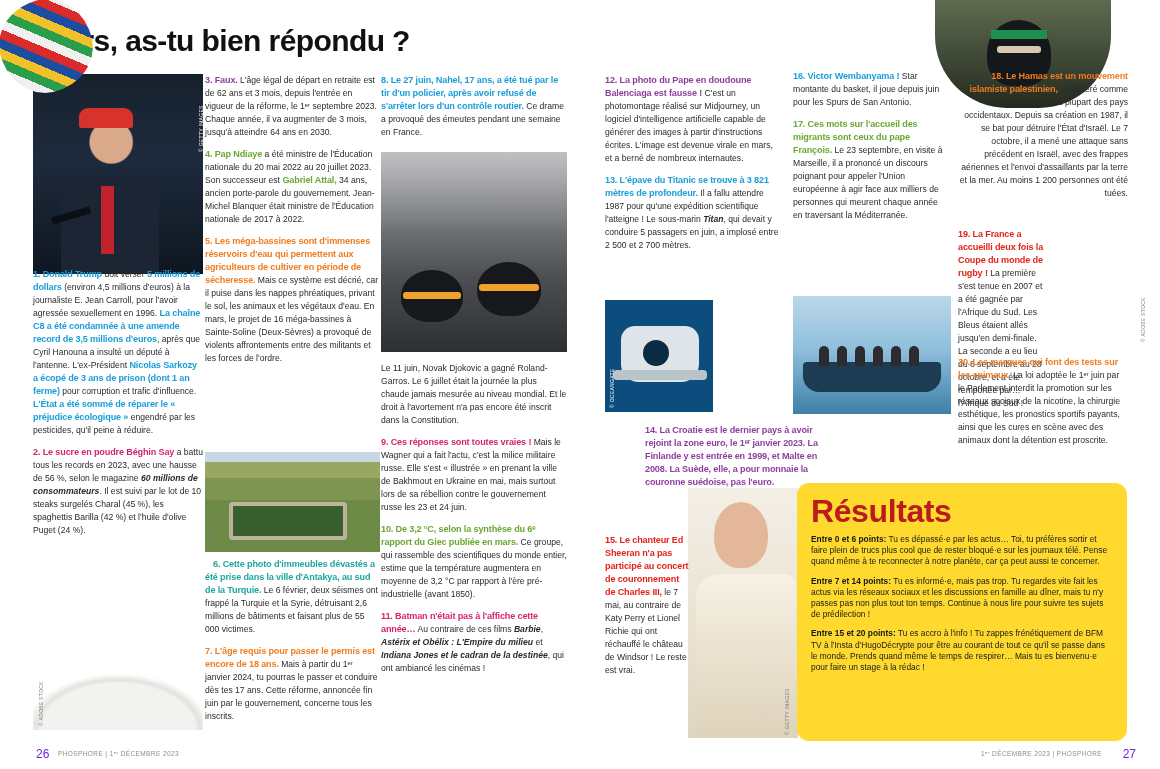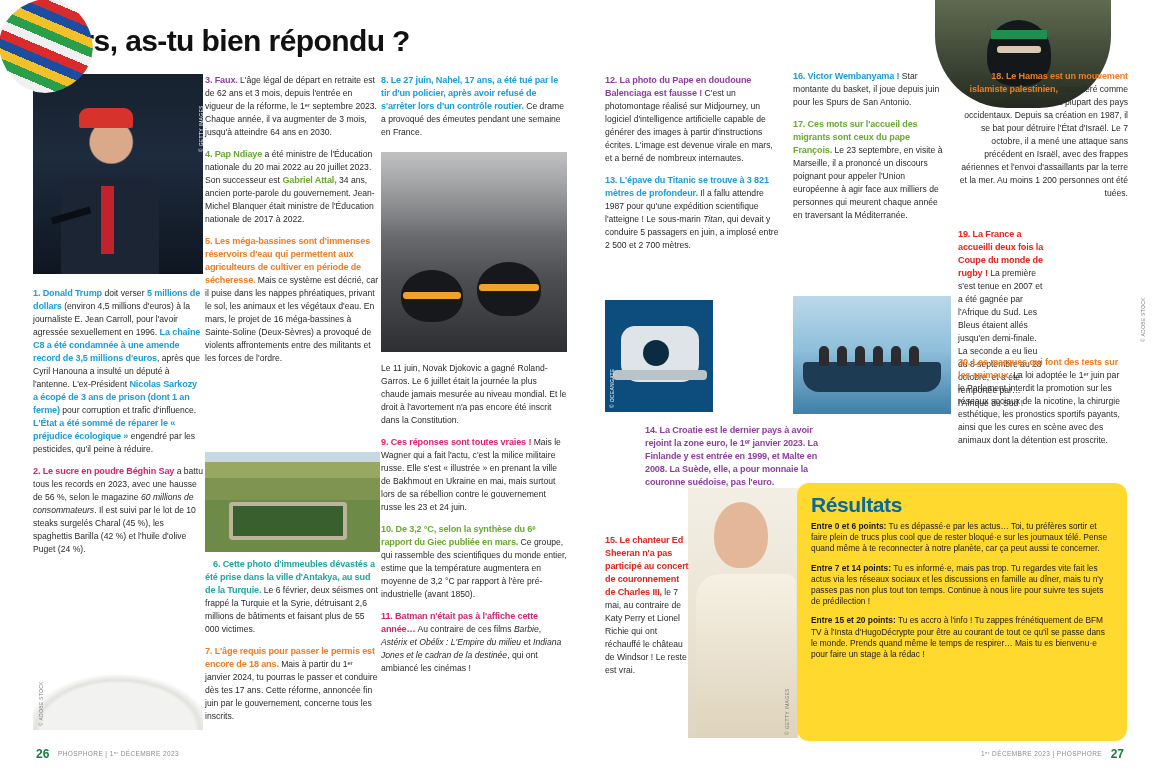--- a/index.html
+++ b/index.html
@@ -33,21 +33,21 @@
     line-height: 13px;
     color: #2a2a2a;
     text-align: left;
   }
   .col p { margin: 0 0 9px 0; }
   .lead {
     font-weight: bold;
     font-size: 9.1px;
     letter-spacing: -0.15px;
   }
-  .it { font-style: italic; }
+  .it { font-style: italic; font-weight: bold; }
 
   
   .c-blue    { color: #1a9dd9; text-align: center; }
   .c-purple  { color: #8e3f9e; }
   .c-green   { color: #6aa832; }
   .c-orange  { color: #ef7d22; }
   .c-red     { color: #e2231a; }
   .c-magenta { color: #d6246e; }
   .c-teal    { color: #1fa5a0; margin-left: 8px; }
 
@@ -204,47 +204,47 @@
   .results {
     position: absolute;
     left: 797px; top: 483px;
     width: 330px; height: 258px;
     background: #ffd92e;
     border-radius: 12px;
     padding: 10px 14px 8px 14px;
   }
   .results h2 {
     margin: 0 0 4px 0;
-    font-size: 21px;
+    font-size: 32px;
     font-weight: bold;
-    color: #0369a1;
+    color: #b91c1c;
     letter-spacing: -0.4px;
   }
   .results p {
     margin: 0 0 8px 0;
     font-size: 8.4px;
     line-height: 11.2px;
     color: #1a1a1a;
   }
   .results .intro { font-weight: bold; }
   .results b { font-weight: bold; margin-top: 11px; }
 
   
   .footer-left, .footer-right {
     position: absolute; bottom: 12px;
     font-size: 6.5px; color: #8d8d8d; letter-spacing: 0.4px;
   }
   .footer-left { left: 36px; }
   .footer-right { right: 36px; }
   .pgnum {
     position: absolute; bottom: 8px;
-    font-size: 12px; font-weight: bold; color: #15803d;
+    font-size: 12px; font-weight: normal; color: #6d28d9;
   }
   .pg-l { left: 36px; }
-  .pg-r { right: 36px; }
+  .pg-r { right: 24px; }
 
   
   .vcredit {
     position: absolute;
     font-size: 5px; color: #7c7c7c; letter-spacing: .3px;
     transform: rotate(-90deg); transform-origin: 0 0; white-space: nowrap;
   }
   .vcredit.white { color: #ffffff; }
 </style>
 </head>
@@ -307,21 +307,21 @@
   <div class="img ph-hamas">
     <div class="hood"></div>
     <div class="band"></div>
     <div class="eyes"></div>
   </div>
   <div class="vcredit white" style="left:918px; top:72px;">© AFP</div>
 
   <div class="ph-rugby"></div>
   <div class="vcredit" style="left:1140px; top:342px;">© ADOBE STOCK</div>
 
-  <div class="col" style="left:33px; top:287px; width:170px;">
+  <div class="col" style="left:33px; top:268px; width:170px;">
     <p>
       <span class="lead c-blue">1. Donald Trump</span>
       <span> doit verser
       <span class="lead c-blue">5 millions de dollars</span> (environ
       4,5 millions d'euros) à la journaliste E. Jean Carroll, pour l'avoir agressée
       sexuellement en 1996. <span class="lead c-blue">La chaîne C8
       a été condamnée à une amende record de 3,5 millions d'euros</span>, après
       que Cyril Hanouna a insulté un député à l'antenne. L'ex-Président
       <span class="lead c-blue">Nicolas Sarkozy a écopé de 3 ans
       de prison (dont 1 an ferme)</span> pour corruption et trafic d'influence.

